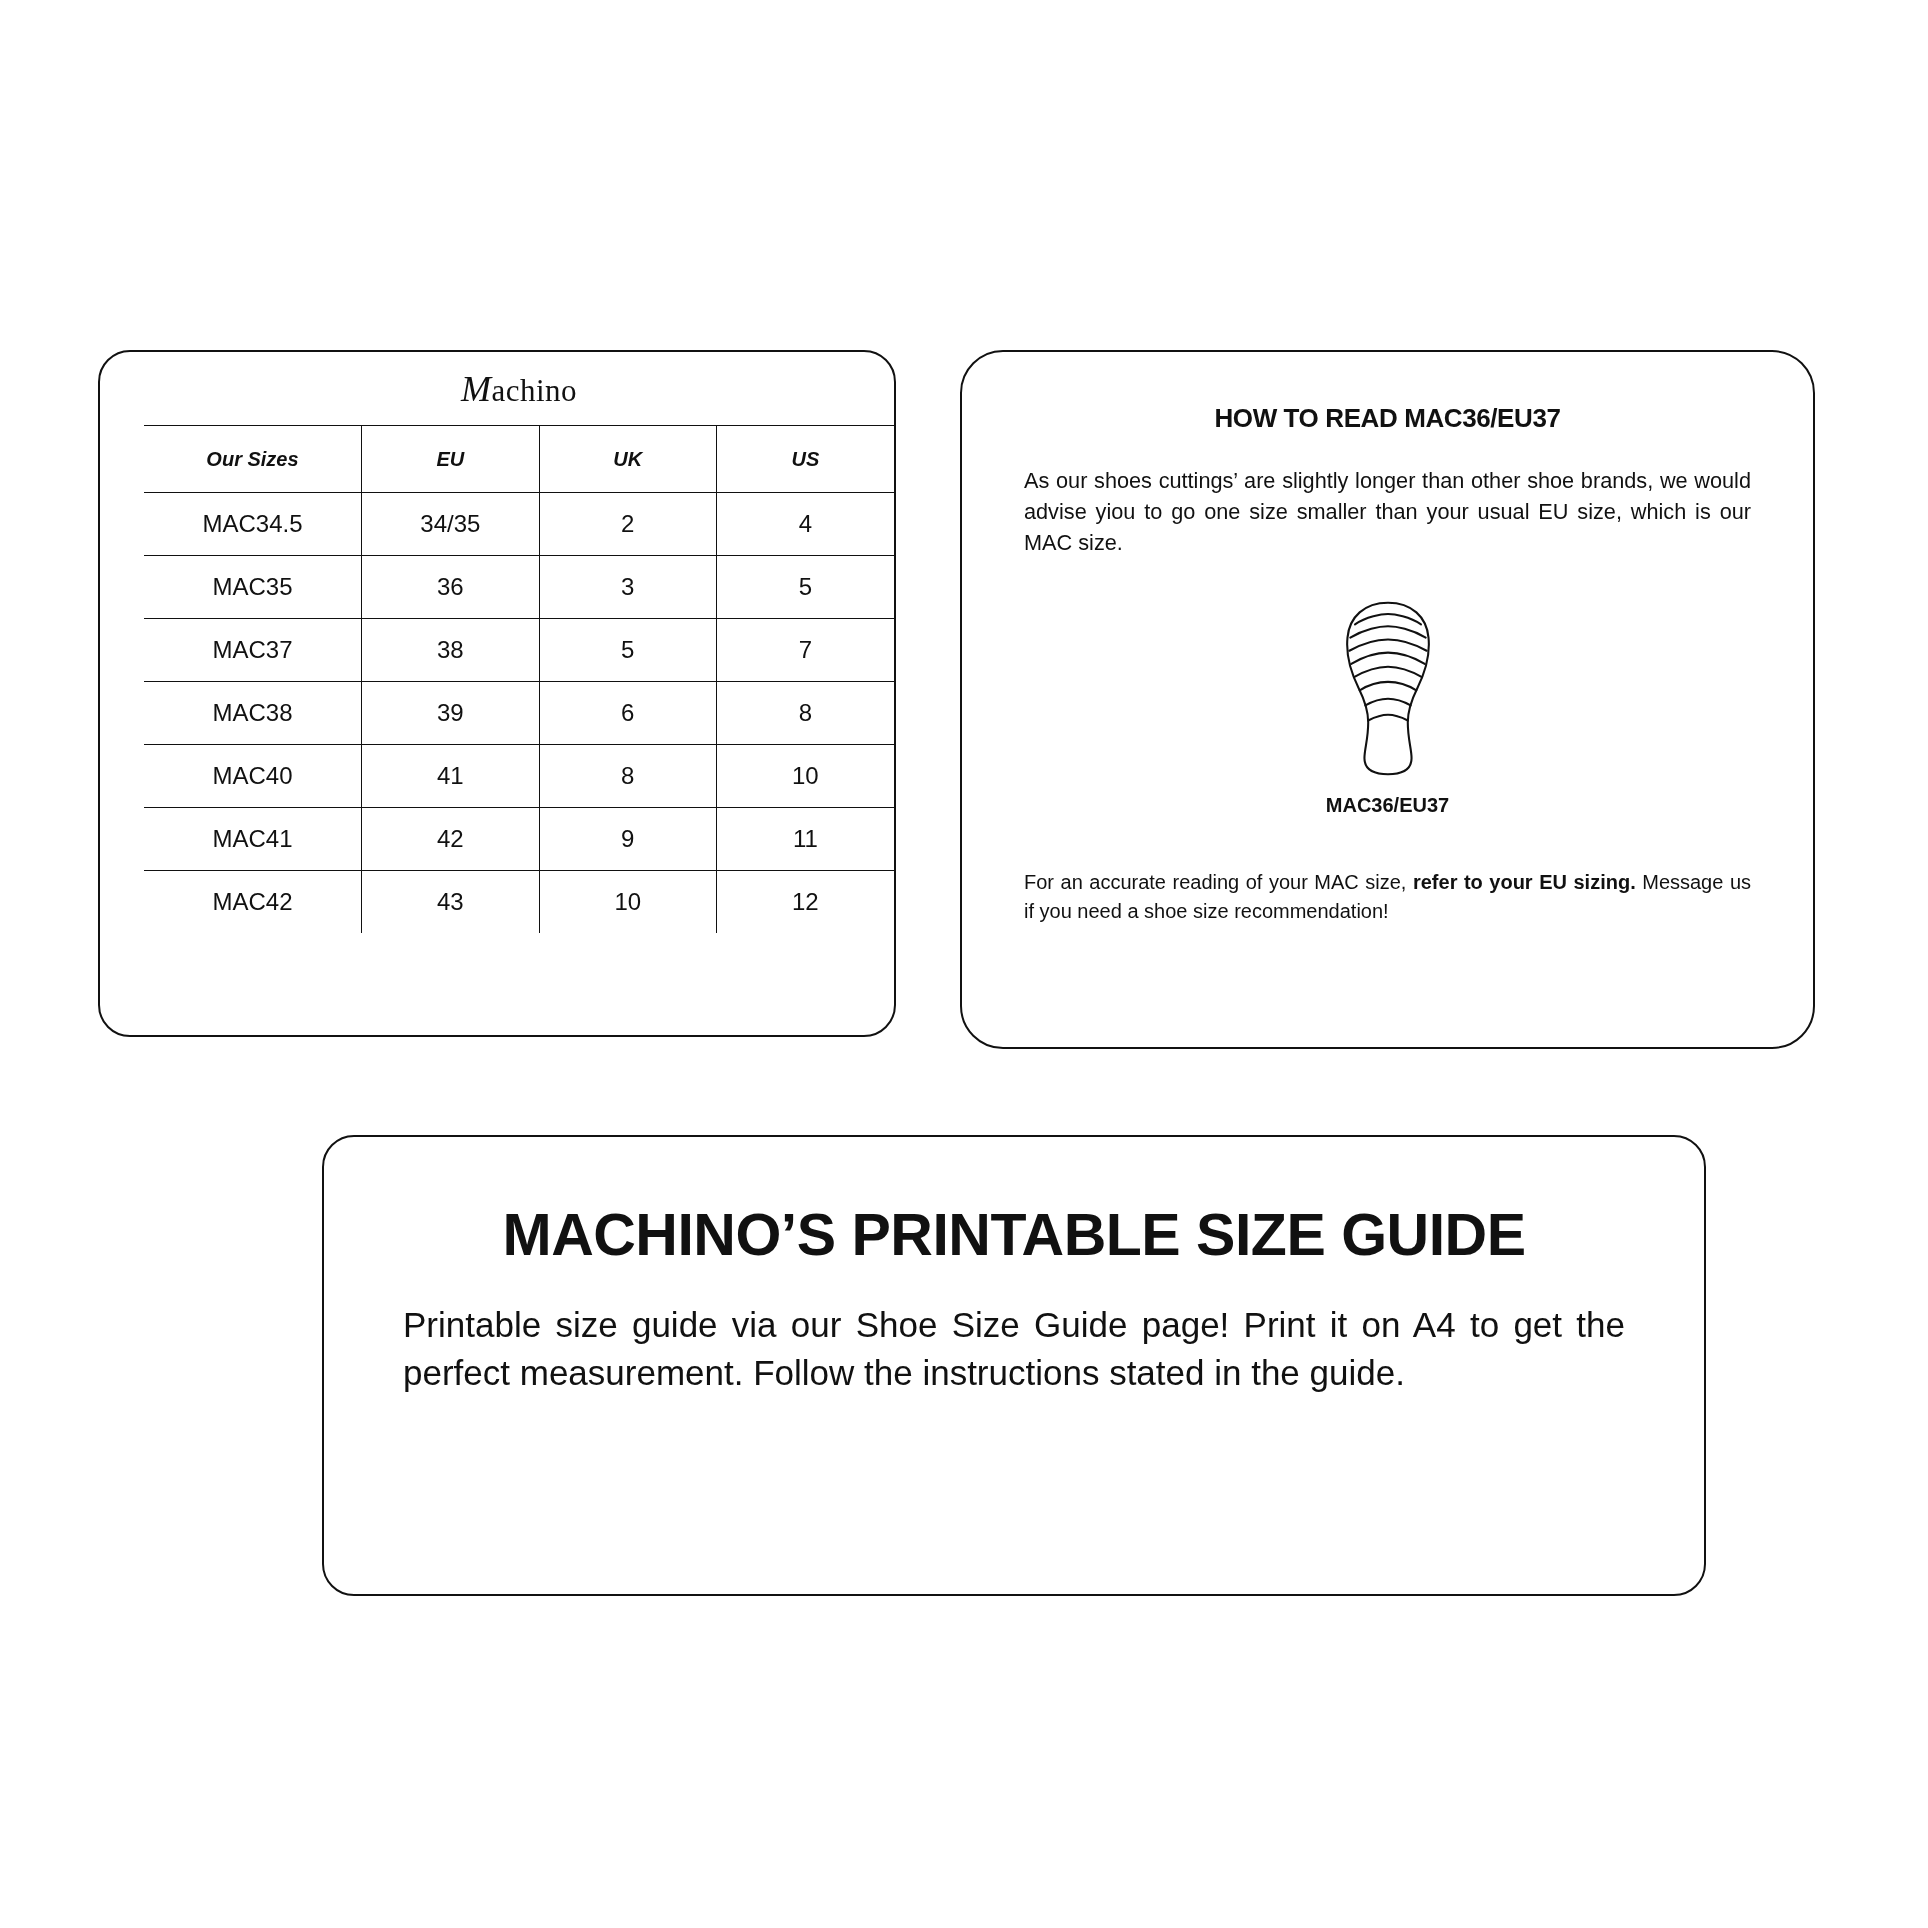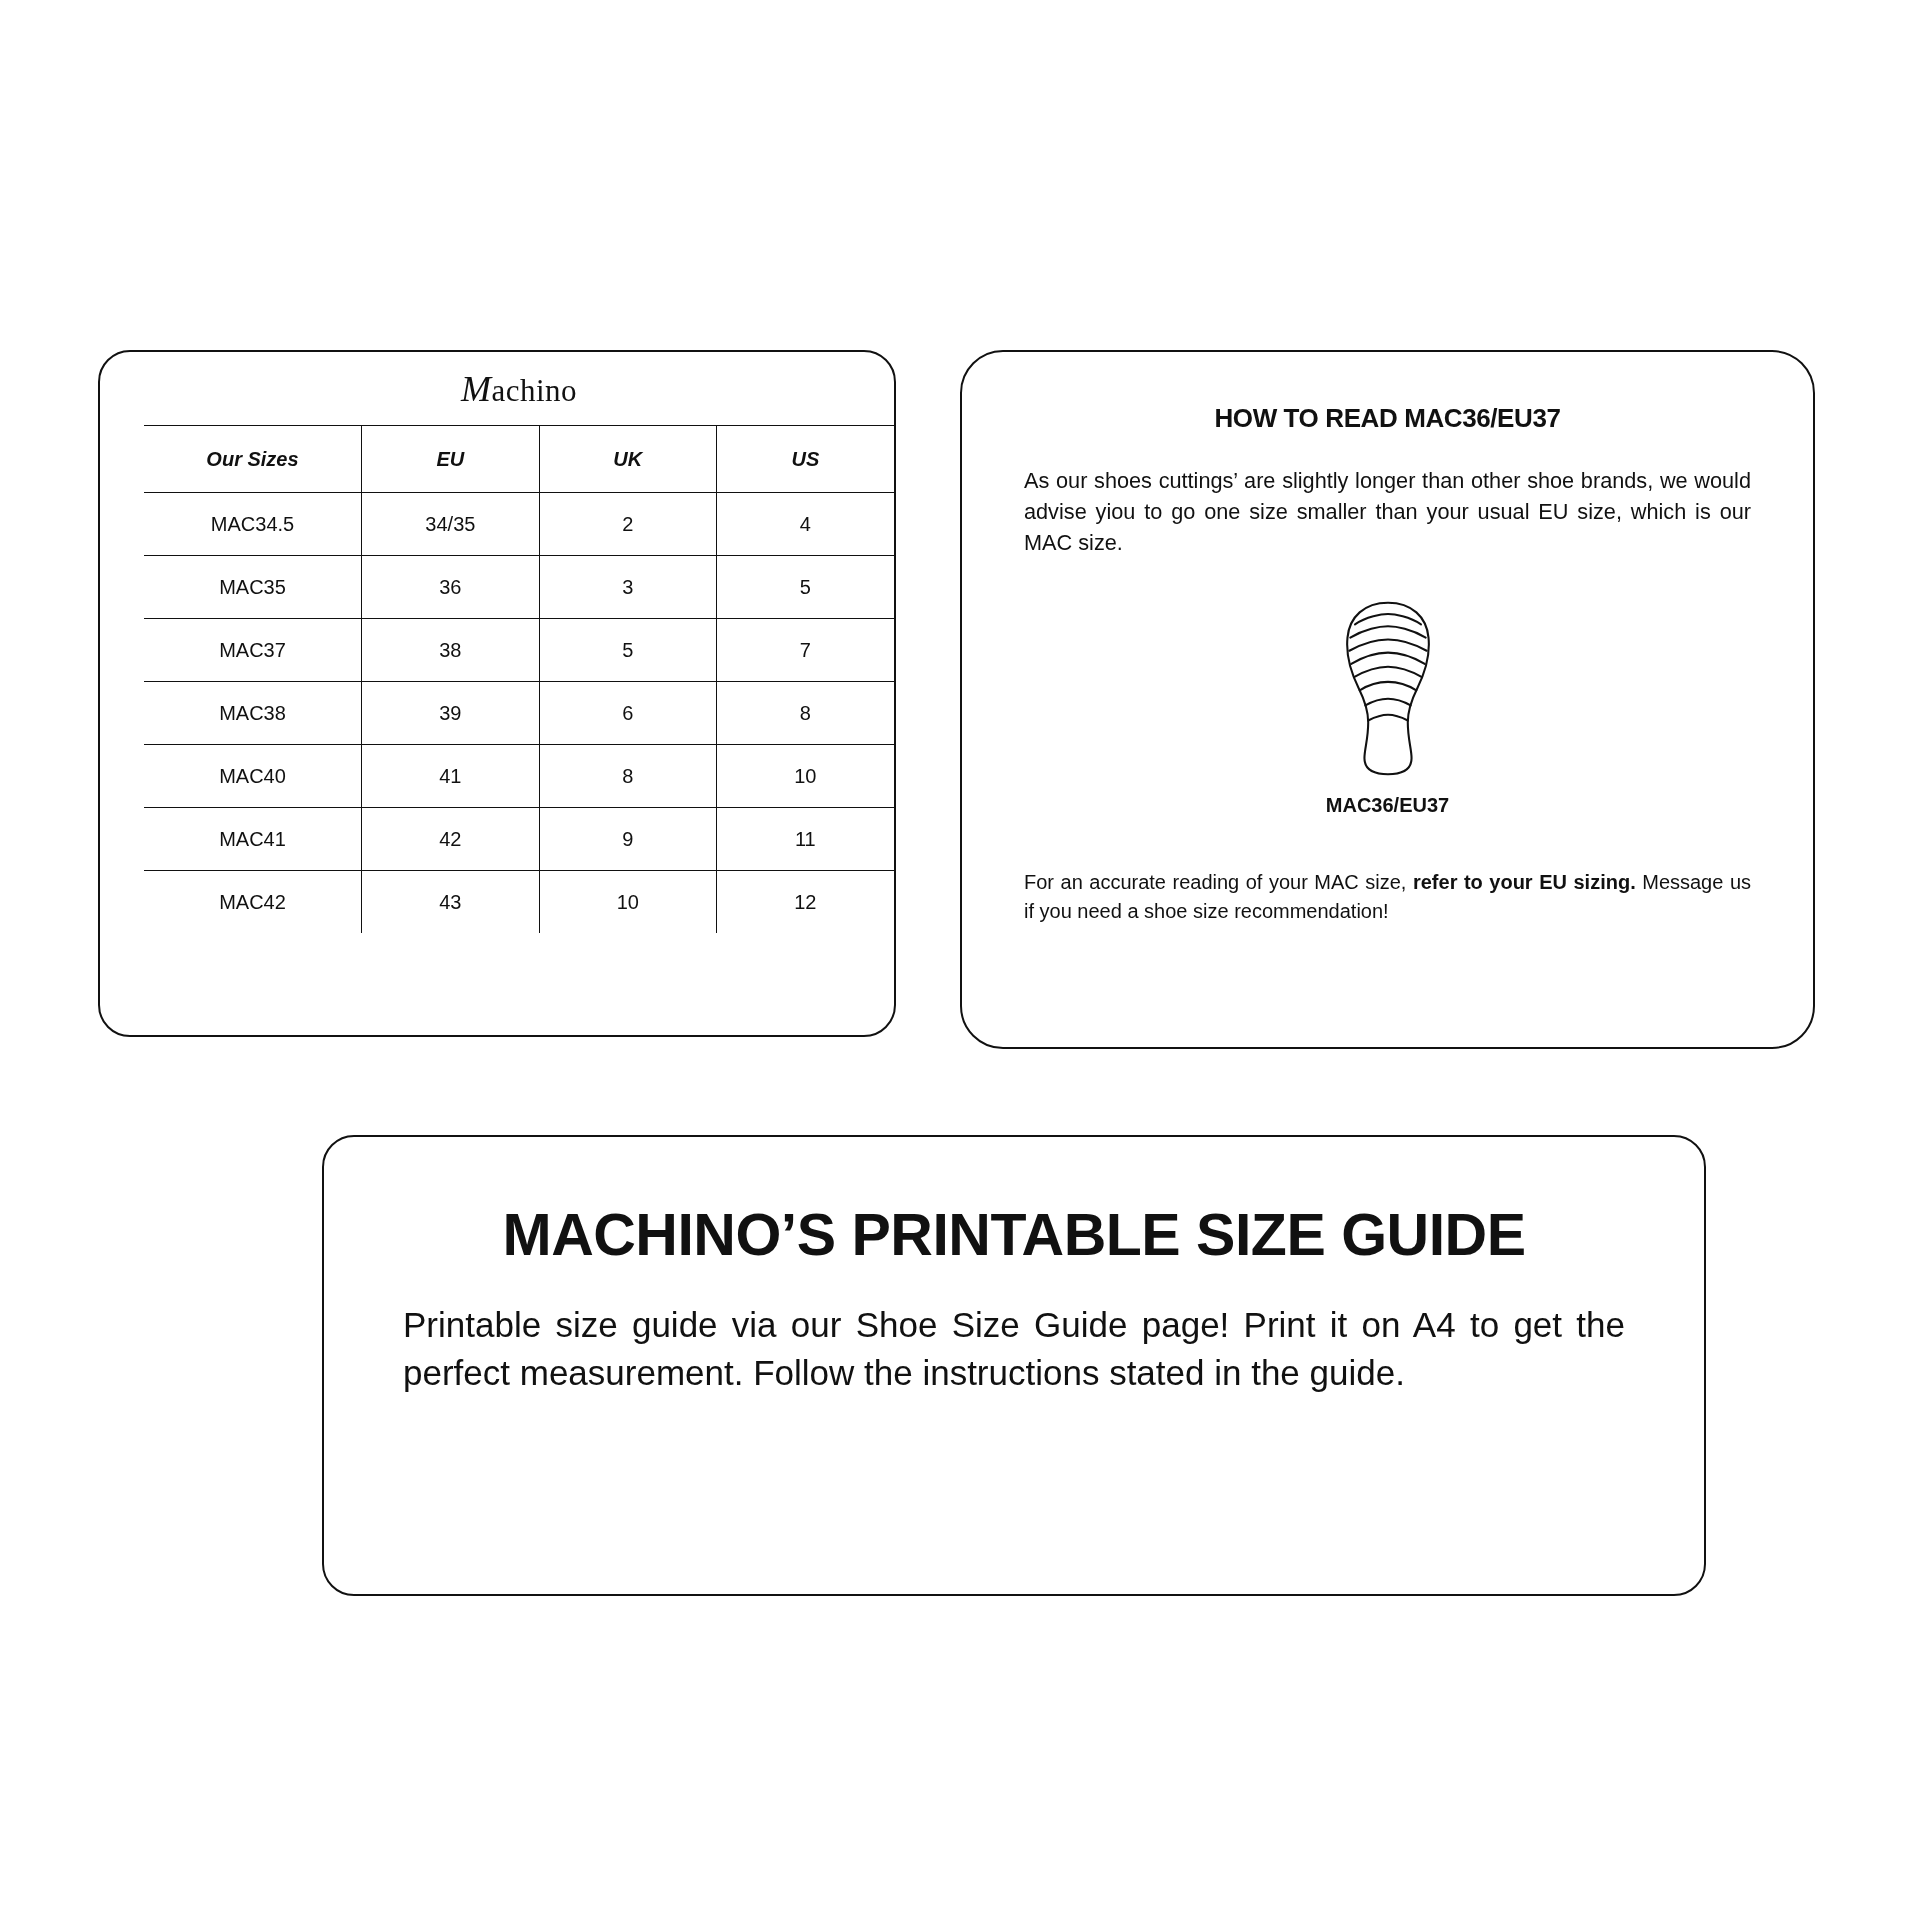--- a/index.html
+++ b/index.html
@@ -47,21 +47,21 @@
   }
   table.size-table {
     border-collapse: collapse;
     width: 100%;
     table-layout: fixed;
   }
   table.size-table th,
   table.size-table td {
     border: 1.9px solid #111111;
     text-align: center;
-    font-size: 20px;
+    font-size: 24px;
     height: 60px;
     font-weight: normal;
   }
   table.size-table th {
     font-weight: bold;
     font-size: 20px;
     height: 64px;
     font-style: italic;
   }
   table.size-table tr > *:first-child {

